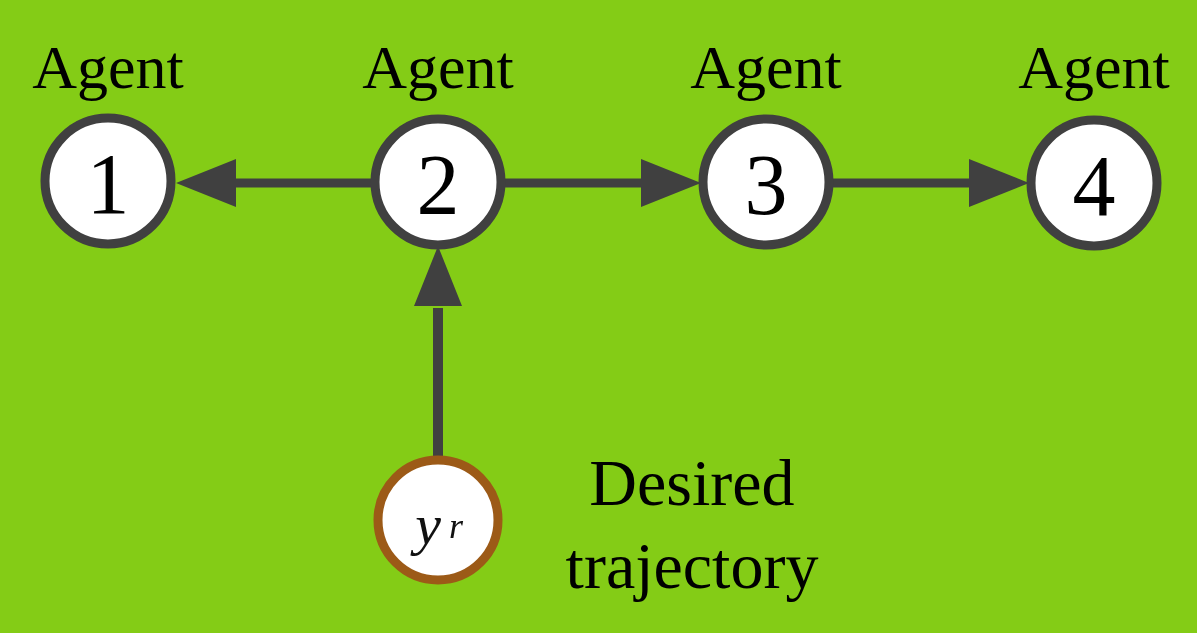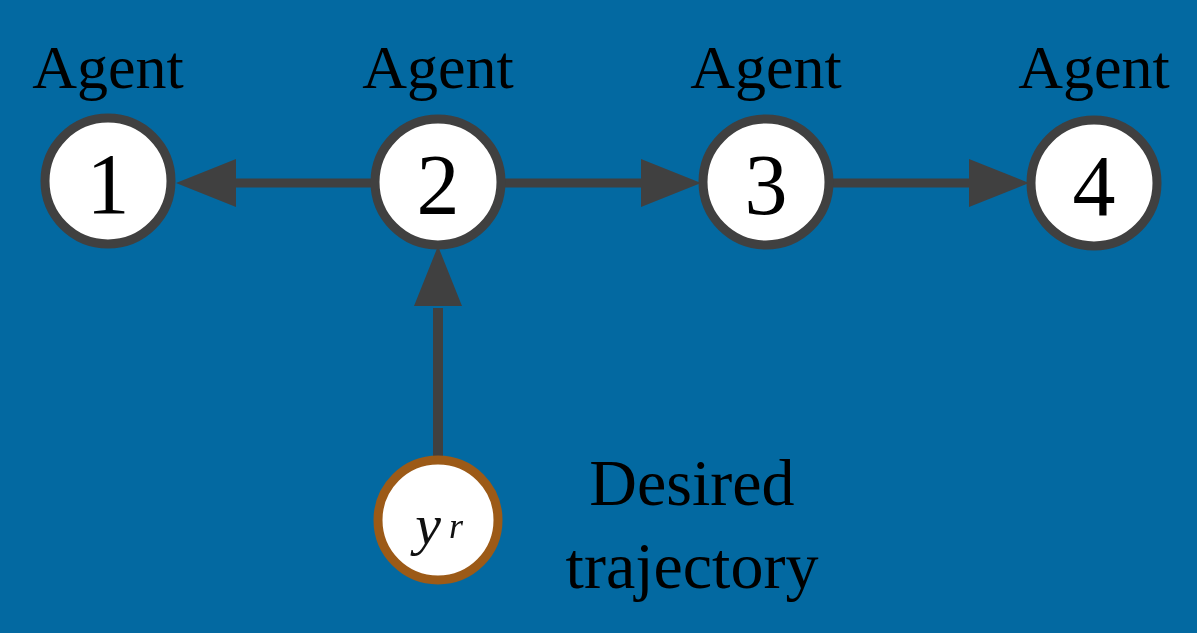--- a/index.html
+++ b/index.html
@@ -7,21 +7,21 @@
     padding: 0;
     background: #ffffff;
   }
   body {
     font-family: "Liberation Serif", "DejaVu Serif", serif;
   }
   #canvas {
     position: relative;
     width: 1197px;
     height: 633px;
-    background: #0369a1;
+    background: #84cc16;
     overflow: hidden;
   }
   #diagram-svg {
     position: absolute;
     top: 0;
     left: 0;
     width: 1197px;
     height: 633px;
     display: block;
   }

